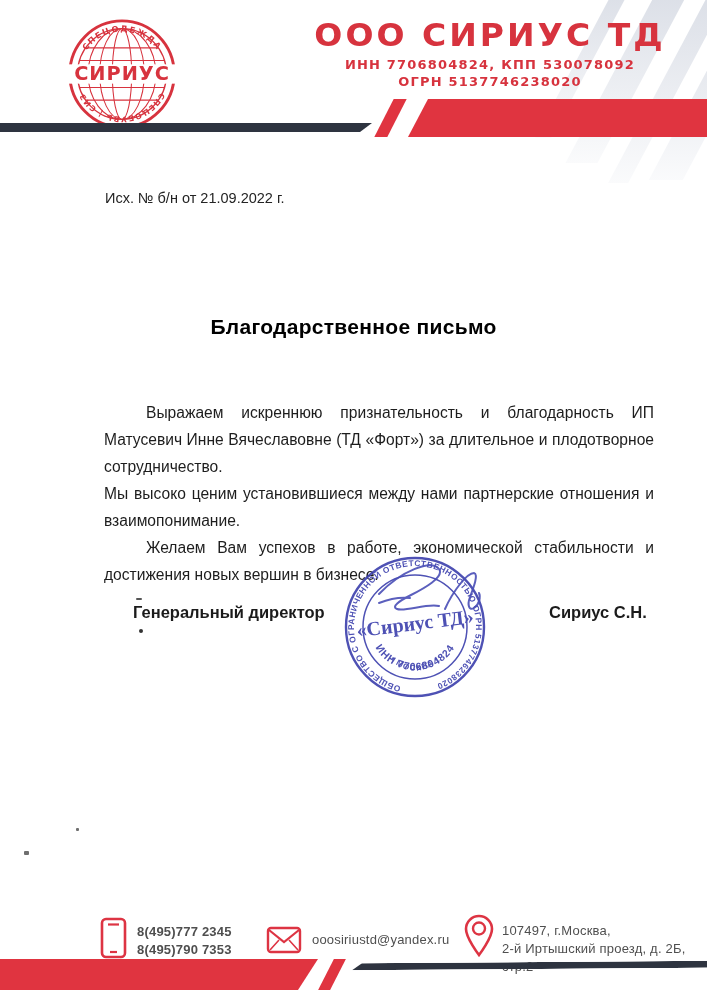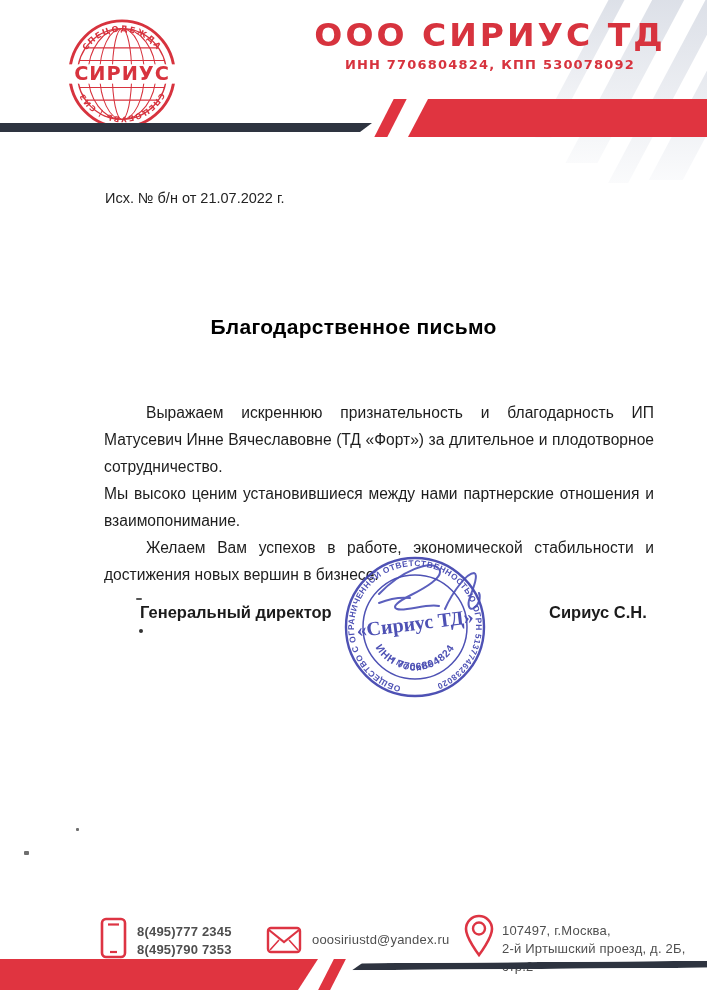--- a/index.html
+++ b/index.html
@@ -39,21 +39,21 @@
   .ref-line{position:absolute;left:105px;top:190px;font-size:14.5px;color:#242424;}
   .letter-title{
     position:absolute;left:0;top:315px;width:707px;text-align:center;
     font-size:21px;font-weight:bold;color:#000000;letter-spacing:.3px;
   }
   .body-text{position:absolute;left:104px;top:399px;width:550px;
     font-size:15.6px;line-height:27px;color:#1d1d1d;text-align:justify;}
   .body-text p{margin:0;}
   .body-text p.indent{text-indent:42px;}
   .sig-label{position:absolute;font-size:16.5px;font-weight:bold;color:#1b1b1b;}
-  .sig-position{left:133px;top:603px;margin-left:7px;}
+  .sig-position{left:133px;top:603px;}
   .sig-name{left:549px;top:603px;}
   .speck{position:absolute;background:#6f6f6f;border-radius:1px;}
   
   .stamp{position:absolute;left:327px;top:551px;width:180px;height:155px;opacity:.92;}
   
   .contact{position:absolute;font-size:13px;line-height:18px;color:#4f4f4f;letter-spacing:.2px;}
   .icon{position:absolute;}
   .bar.red-bottom{left:0;top:959px;width:318px;height:31px;background:#e03440;
     clip-path:polygon(0 0,100% 0,calc(100% - 20px) 100%,0 100%);}
   .bar.red-slash-bottom{left:326px;top:959px;width:12px;height:31px;background:#e03440;
@@ -95,26 +95,27 @@
     <text font-family="DejaVu Sans, sans-serif" font-weight="bold" font-size="8.5" letter-spacing="1.5" fill="#d7333e">
       <textPath href="#arcTop" startOffset="50%" text-anchor="middle">СПЕЦОДЕЖДА</textPath>
     </text>
     <text font-family="DejaVu Sans, sans-serif" font-weight="bold" font-size="8" letter-spacing="1" fill="#d7333e">
       <textPath href="#arcBottom" startOffset="50%" text-anchor="middle">СПЕЦОБУВЬ | СИЗ</textPath>
     </text>
   </svg>
 
   <div class="company-title">ООО СИРИУС ТД</div>
   <div class="reg-line inn-line">ИНН 7706804824,  КПП 530078092</div>
+  <div class="reg-line ogrn-line">ОГРН 5137746238020</div>
 
   <div class="bar dark-top"></div>
   <div class="bar red-slash-top"></div>
   <div class="bar red-top"></div>
 
-  <div class="ref-line">Исх. № б/н от 21.07.2022 г.</div>
+  <div class="ref-line">Исх. № б/н от 21.09.2022 г.</div>
   <div class="letter-title">Благодарственное письмо</div>
 
   <div class="body-text">
     <p class="indent">Выражаем искреннюю признательность и благодарность ИП Матусевич Инне Вячеславовне (ТД «Форт») за длительное и плодотворное сотрудничество.</p>
     <p>Мы высоко ценим установившиеся между нами партнерские отношения и взаимопонимание.</p>
     <p class="indent">Желаем Вам успехов в работе, экономической стабильности и достижения новых вершин в бизнесе.</p>
   </div>
 
   <div class="sig-label sig-position">Генеральный директор</div>
   <div class="sig-label sig-name">Сириус С.Н.</div>

